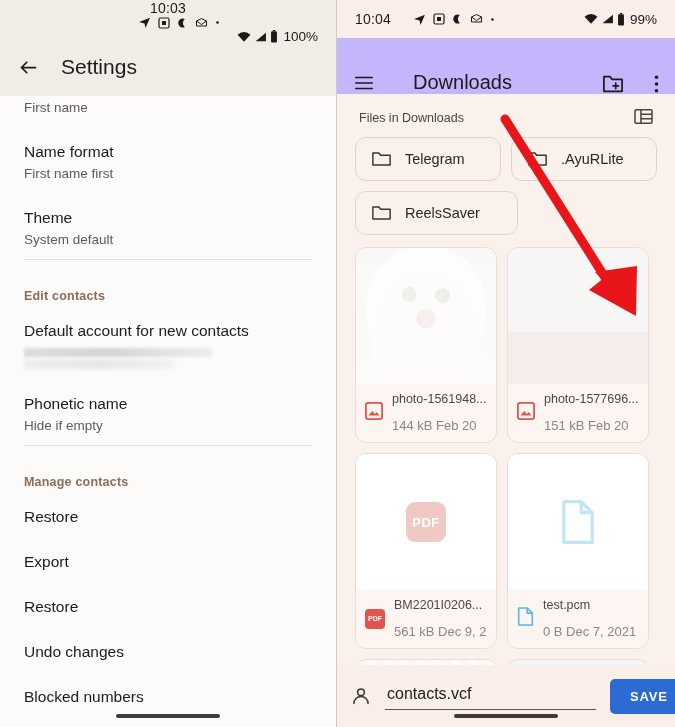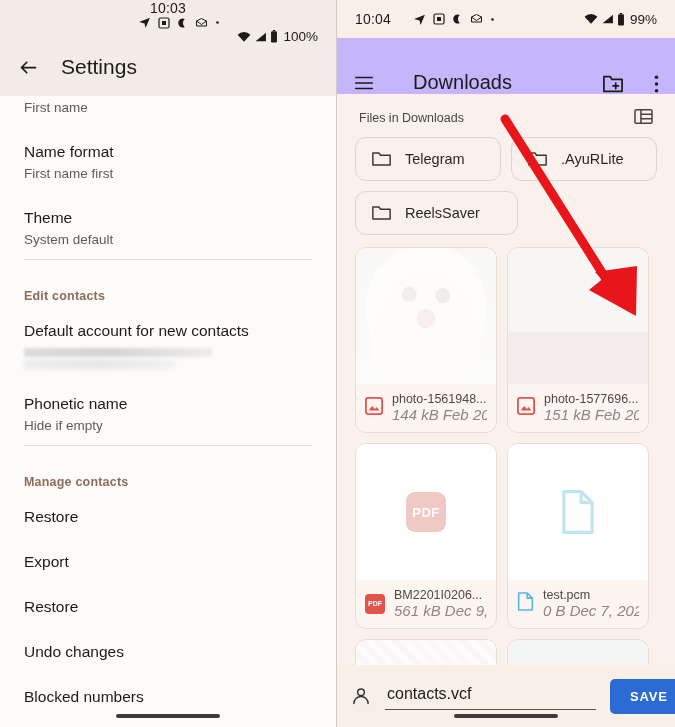--- a/index.html
+++ b/index.html
@@ -84,21 +84,21 @@
   .file-grid { display: flex; flex-wrap: wrap; gap: 10px; padding: 12px 18px 0; }
   .file-card {
     width: 142px; border: 1px solid #eadcd6; border-radius: 11px; overflow: hidden;
     background: #fdf5f2;
   }
   .thumb { height: 136px; position: relative; overflow: hidden; }
   .thumb.white { background: #ffffff; display: flex; align-items: center; justify-content: center; }
   .card-meta { display: flex; align-items: center; gap: 9px; padding: 8px 9px 9px; }
   .card-meta .txt { overflow: hidden; }
   .card-meta .fn { font-size: 12.5px; color: #4e4946; white-space: nowrap; }
-  .card-meta .sub { font-size: 15px; color: #8d8784; margin-top: 0; white-space: nowrap; font-style: italic; }
+  .card-meta .sub { font-size: 13px; color: #8d8784; margin-top: 12px; white-space: nowrap; }
 
   .pdf-badge {
     width: 40px; height: 40px; border-radius: 9px; background: #f0c8c4;
     color: #ffffff; font-size: 13px; font-weight: bold; display: flex;
     align-items: center; justify-content: center; letter-spacing: .5px;
   }
   .pdf-mini {
     width: 20px; height: 20px; border-radius: 4px; background: #e2534a;
     color: #fff; font-size: 7px; font-weight: bold; display: flex;
     align-items: center; justify-content: center; flex: none;

